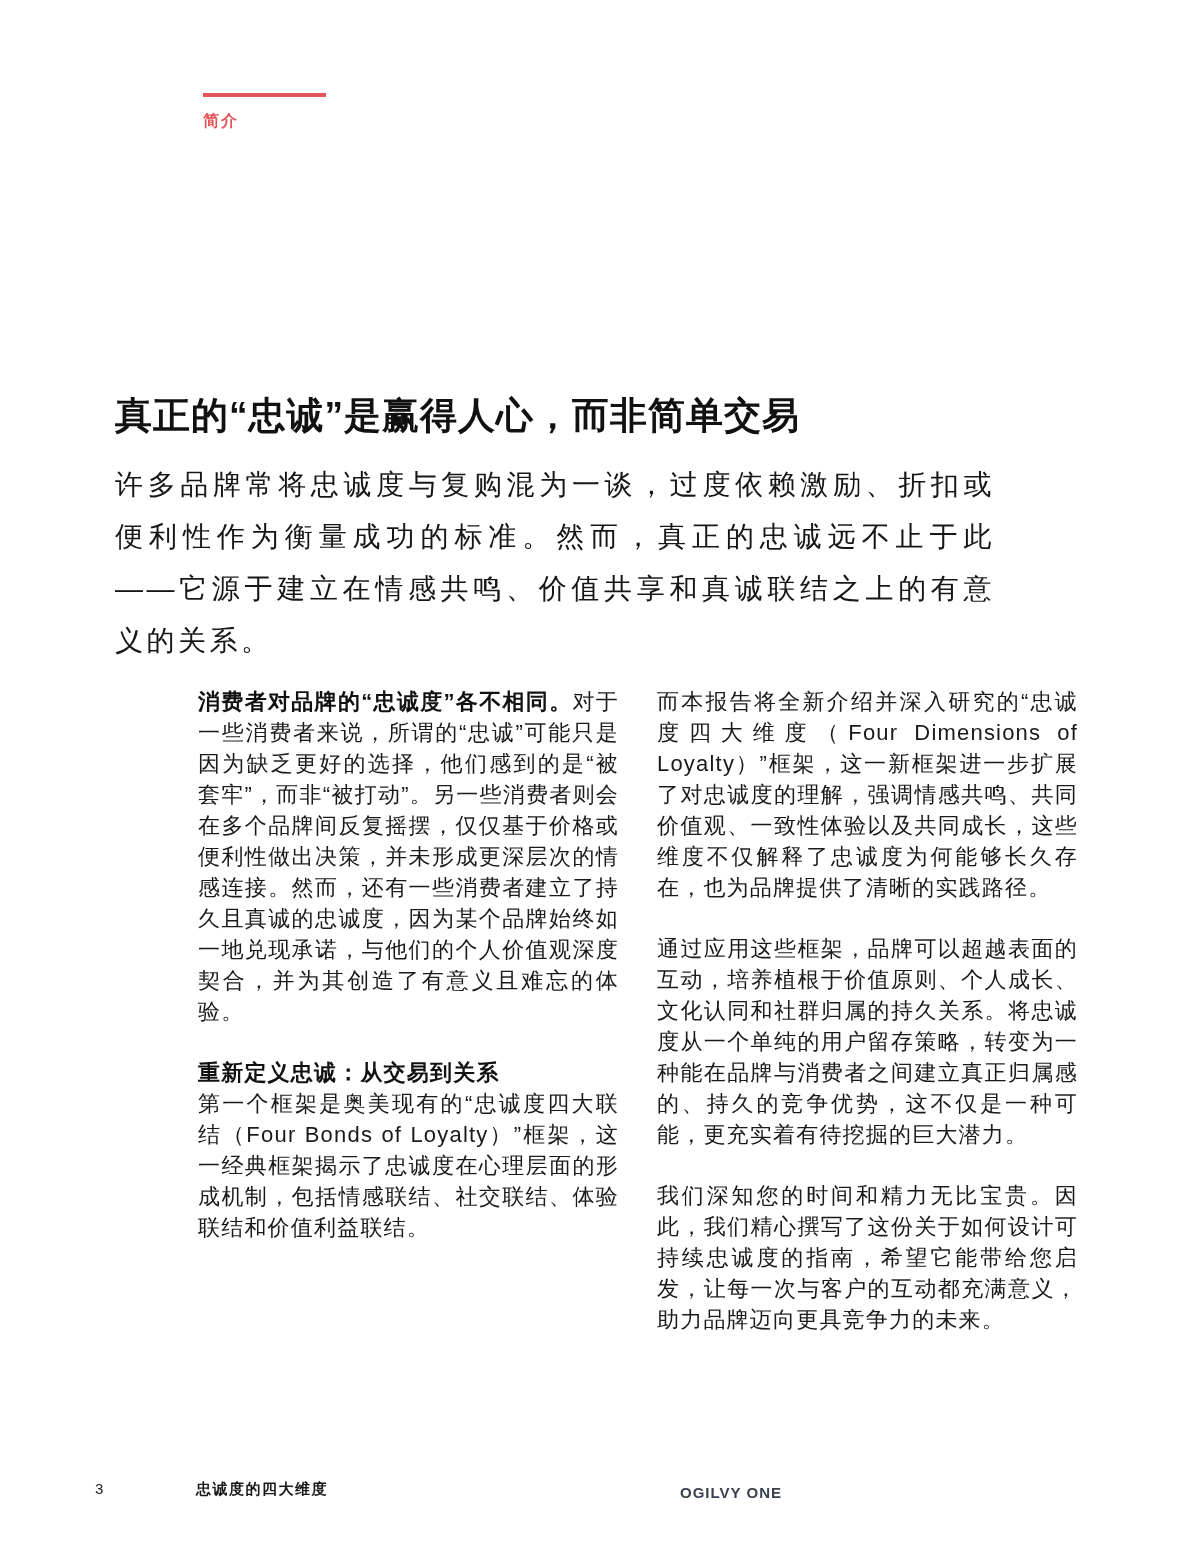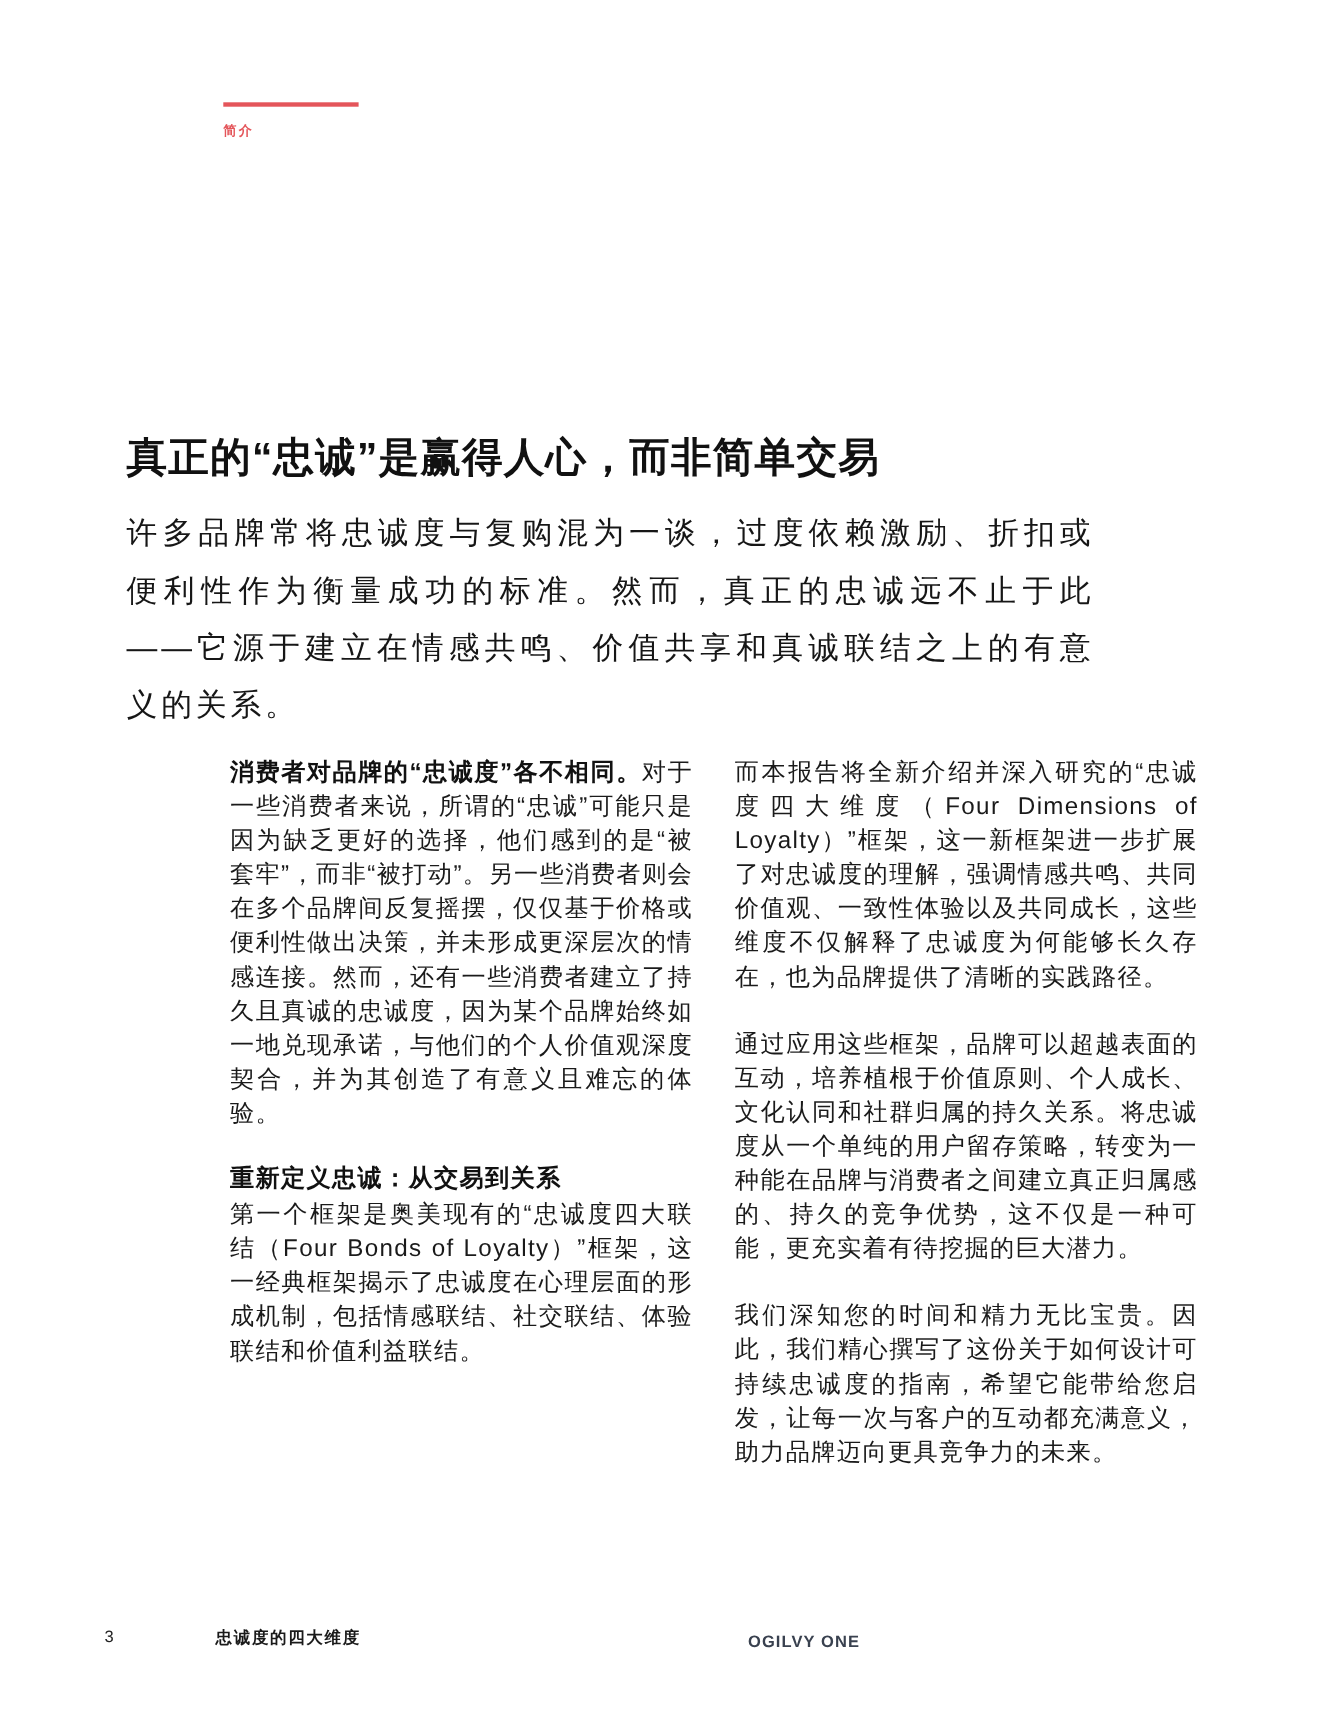--- a/index.html
+++ b/index.html
@@ -14,21 +14,21 @@
     color: #1a1a1a;
     overflow: hidden;
   }
 
   
   .section-marker { position: absolute; left: 203px; top: 93px; }
   .red-rule { width: 123px; height: 4px; background: #E4555A; }
   .kicker {
     margin-top: 14px;
     color: #E4555A;
-    font-size: 12px;
+    font-size: 16px;
     font-weight: bold;
     letter-spacing: 2px;
   }
 
   
   .headline {
     position: absolute;
     left: 115px;
     top: 391px;
     width: 900px;
@@ -46,21 +46,21 @@
     font-size: 28px;
     line-height: 52px;
     letter-spacing: 3.5px;
     text-align: justify;
     color: #161616;
   }
 
   
   .cols {
     position: absolute;
-    left: 209px;
+    left: 198px;
     top: 686px;
     width: 880px;
     display: flex;
     gap: 38px;
   }
   .col {
     width: 421px;
     font-size: 22px;
     line-height: 31px;
     letter-spacing: 1.2px;
@@ -69,21 +69,20 @@
   }
   .col p { margin: 0 0 30px 0; }
   .col p:last-child { margin-bottom: 0; }
   .col h3 {
     font-size: 22px;
     line-height: 31px;
     letter-spacing: 1.2px;
     font-weight: bold;
     margin: 0;
     color: #111111;
-    font-family: Liberation Mono, monospace;
   }
   .col strong { font-weight: bold; color: #111111; }
 
   
   .footer {
     position: absolute;
     left: 0;
     top: 1480px;
     width: 100%;
     height: 24px;

